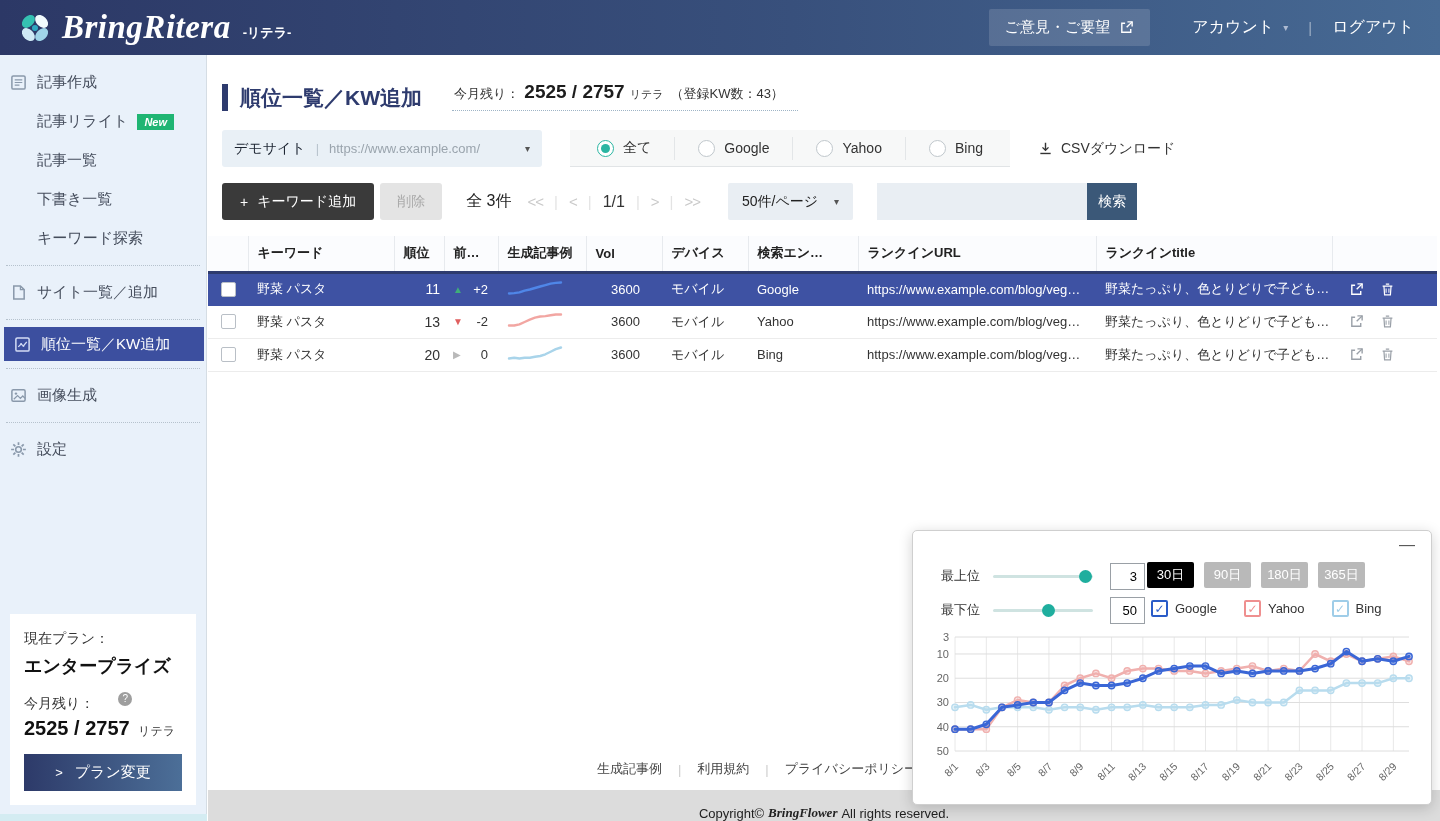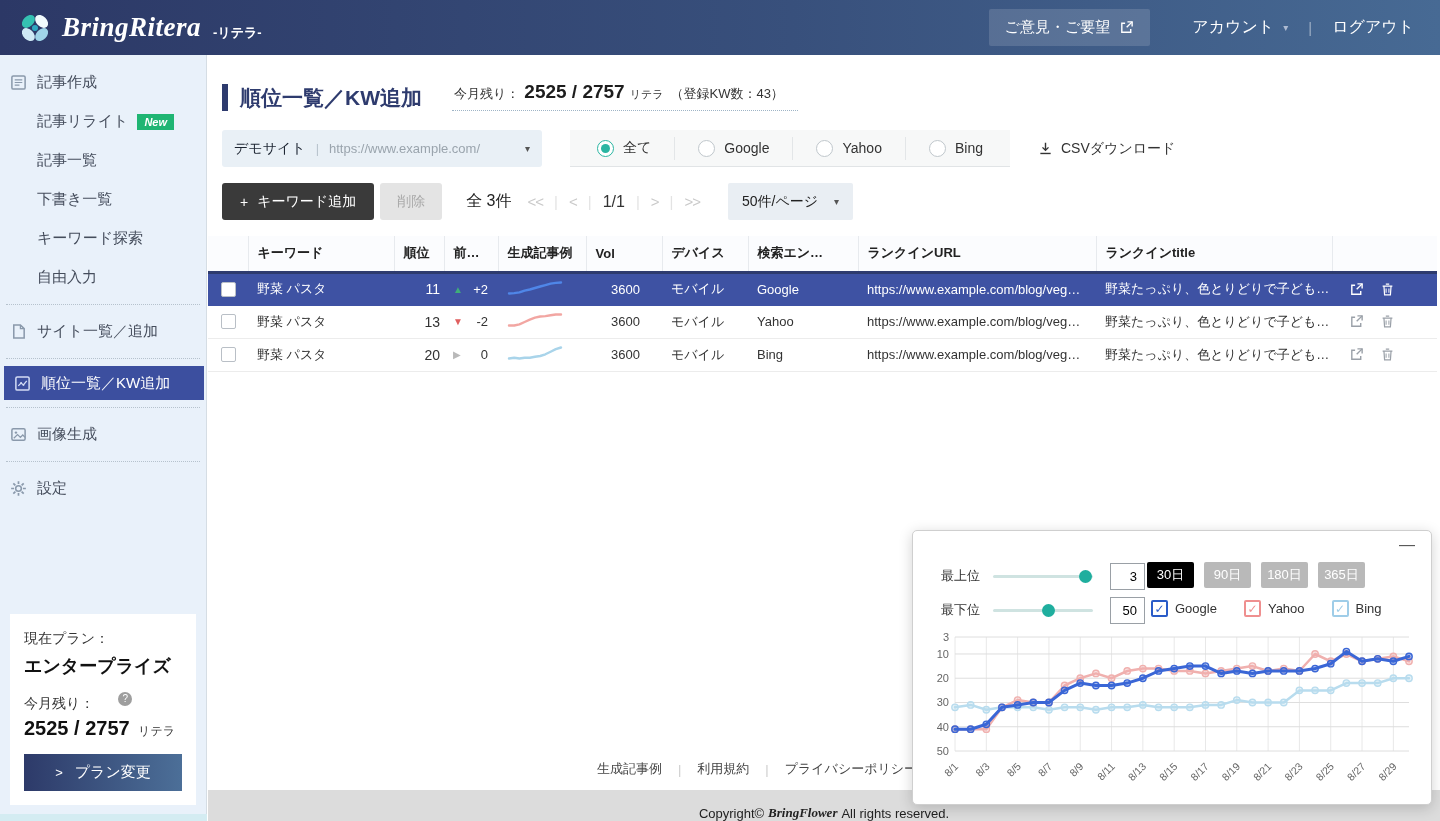--- a/index.html
+++ b/index.html
@@ -3,21 +3,21 @@
 <meta charset="utf-8">
 <style>
   * { box-sizing: border-box; margin: 0; padding: 0; }
   html,body { width:1440px; height:821px; overflow:hidden; font-family:"Liberation Sans","DejaVu Sans",sans-serif; background:#fff; }
 
   
   .app-header { position:absolute; top:0; left:0; width:1440px; height:55px; z-index:40;
     background:linear-gradient(90deg,#2c3866 0%,#38507c 55%,#476a94 100%);
     display:flex; align-items:center; justify-content:space-between; padding:0 26px 0 18px; }
   .logo { display:flex; align-items:center; gap:10px; cursor:pointer; }
-  .logo-text { color:#fff; font-family:"Liberation Serif","DejaVu Serif",serif; font-weight:bold; font-style:italic; font-size:27px; letter-spacing:.5px; }
+  .logo-text { color:#fff; font-family:"Liberation Serif","DejaVu Serif",serif; font-weight:bold; font-style:italic; font-size:33px; letter-spacing:.5px; }
   .logo-sub { color:#fff; font-size:13px; font-weight:bold; margin:10px 0 0 2px; }
   .header-right { display:flex; align-items:center; }
   .feedback-btn { background:rgba(255,255,255,.14); border:0; color:#fff; font-size:15px; height:37px; padding:0 16px; display:flex; align-items:center; gap:9px; cursor:pointer; border-radius:2px; }
   .account { color:#fff; font-size:16px; display:flex; align-items:center; gap:9px; margin:0 20px 0 42px; cursor:pointer; }
   .caret { font-size:10px; color:#aebbd2; }
   .header-sep { color:rgba(255,255,255,.45); font-size:15px; }
   .logout-btn { background:none; border:0; color:#fff; font-size:16px; margin-left:20px; cursor:pointer; }
 
   
   .sidebar { position:absolute; top:55px; left:0; width:207px; bottom:0; background:#e9f1fa; border-right:1px solid #d5dde4; }
@@ -173,23 +173,20 @@
       </div>
       <div class="nav-item sub">
         <span class="nav-label">記事一覧</span>
       </div>
       <div class="nav-item sub">
         <span class="nav-label">下書き一覧</span>
       </div>
       <div class="nav-item sub">
         <span class="nav-label">キーワード探索</span>
       </div>
-      <div class="nav-item sub">
-        <span class="nav-label">自由入力</span>
-      </div>
       <div class="nav-divider"></div>
       <div class="nav-item">
         <span class="nav-icon">
           <svg viewBox="0 0 18 18" width="17" height="17">
             <path d="M4 2h7l4 4v10H4z" fill="none" stroke="currentColor" stroke-width="1.6"></path>
             <path d="M11 2v4h4" fill="none" stroke="currentColor" stroke-width="1.3"></path>
           </svg>
         </span>
         <span class="nav-label">サイト一覧／追加</span>
       </div>
@@ -308,20 +305,24 @@
       <span class="sep">|</span>
       <span class="cur">1/1</span>
       <span class="sep">|</span>
       <span class="pg-btn">&gt;</span>
       <span class="sep">|</span>
       <span class="pg-btn">&gt;&gt;</span>
     </div>
     <div class="per-page">
       <span>50件/ページ</span>
       <span class="site-caret">▾</span>
+    </div>
+    <div class="search-box">
+      <input class="search-input" value="" style="">
+      <button class="search-btn">検索</button>
     </div>
   </div>
 
   <table class="kw-table">
     <thead>
         <tr id="kw-thead-row">
           <th style="width: 40px;"></th>
           <th style="width: 146px;">キーワード</th>
           <th style="width: 50px;">順位</th>
           <th style="width: 54px;">前…</th>

